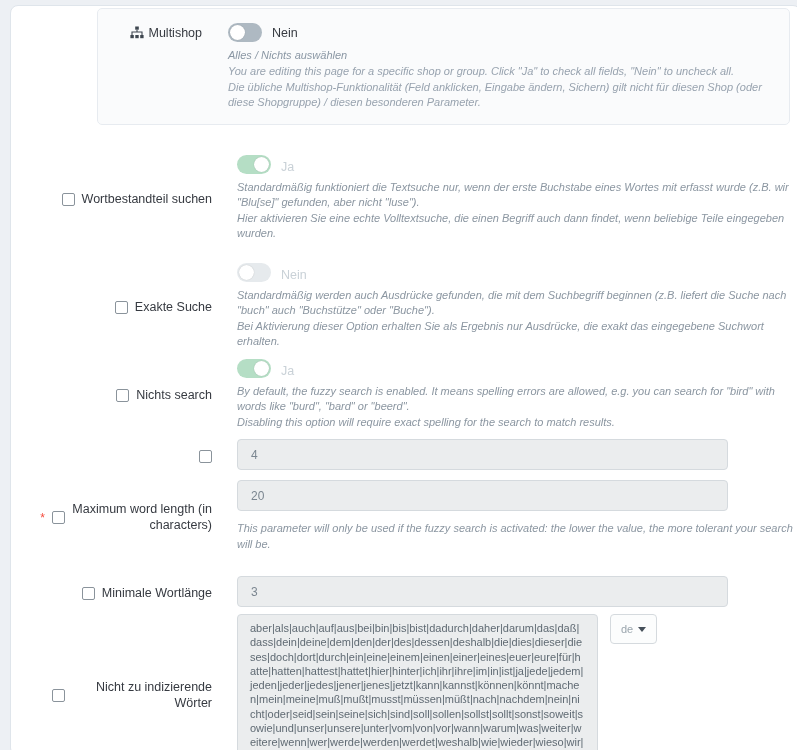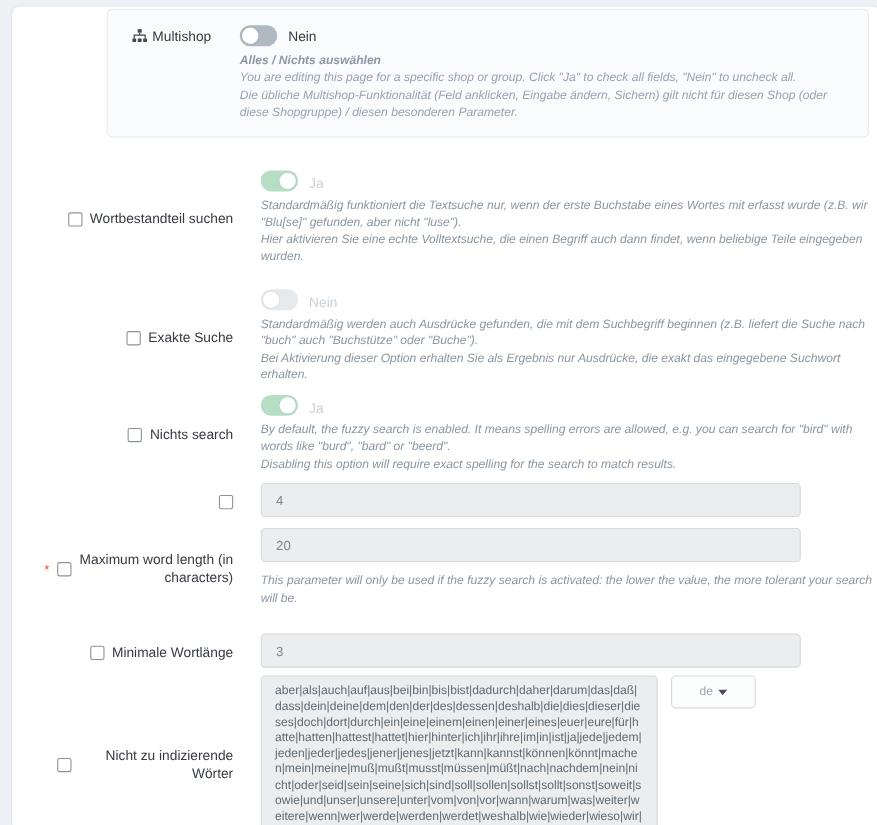--- a/index.html
+++ b/index.html
@@ -19,35 +19,35 @@
     overflow: hidden;
   }
 
   
   .ms-panel {
     margin-left: 86px;
     width: 693px;
     background: #fafbfc;
     border: 1px solid #e7ebf0;
     border-radius: 5px;
-    padding: 14px 16px 13px 14px;
+    padding: 14px 16px 13px 24px;
   }
   .ms-row { display: flex; }
   .ms-label-cell {
     flex: 0 0 80px;
     display: flex; justify-content: flex-end; align-items: center;
     gap: 5px;
     font-size: 12.5px; color: #363a41;
   }
   .ms-content { margin-left: 26px; }
   .ms-toggle-line { display: flex; align-items: center; gap: 10px; height: 19px; }
   .ms-state-label { font-size: 12.5px; color: #363a41; }
   .ms-help { margin-left: 106px; margin-top: 7px; }
   .ms-help-heading {
-    font-size: 11px; font-style: italic; font-weight: bold;
+    font-size: 11px; font-style: italic; font-weight: normal;
     color: #8a97a4; margin-bottom: 3px;
   }
   .ms-help-text {
     font-size: 11px; font-style: italic; color: #98a3af;
     line-height: 15.5px; white-space: pre-line; max-width: 566px;
   }
 
   
   .form { margin-top: 30px; }
   .form-row { display: flex; }
@@ -105,21 +105,21 @@
     background: #ebedee; border: 1px solid #d5dade; border-radius: 4px;
     padding: 6px 12px; font-size: 11px; color: #5f6a73;
     line-height: 14.3px; word-break: break-all;
     font-family: "Liberation Sans", "DejaVu Sans", sans-serif;
     overflow: hidden;
   }
   .lang-btn {
     margin-left: 12px; height: 30px; min-width: 42px;
     background: #fcfdfd; border: 1px solid #d5dade; border-radius: 4px;
     display: flex; align-items: center; justify-content: center; gap: 5px;
-    padding: 0 25px; cursor: pointer;
+    padding: 0 10px; cursor: pointer;
     font-size: 11px; color: #9aa5ad;
     font-family: "Liberation Sans", "DejaVu Sans", sans-serif;
   }
   .caret-down {
     width: 0; height: 0;
     border-left: 4px solid transparent; border-right: 4px solid transparent;
     border-top: 5px solid #46505a;
   }
 
   

